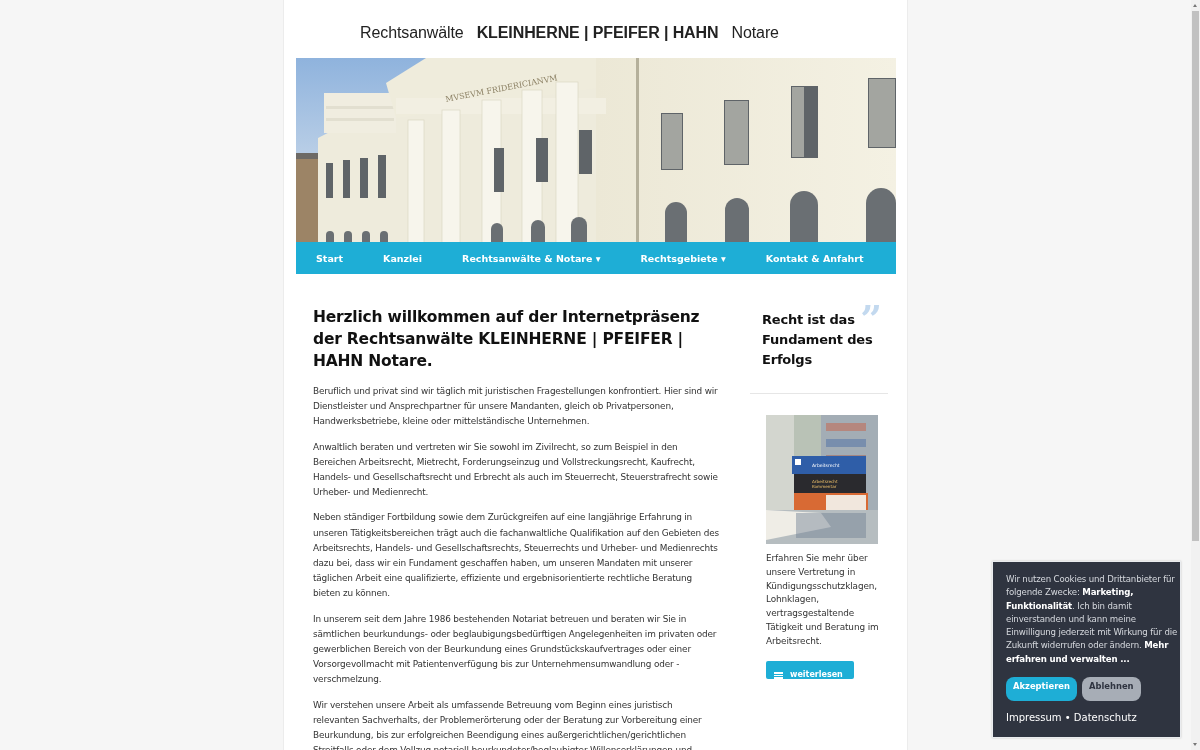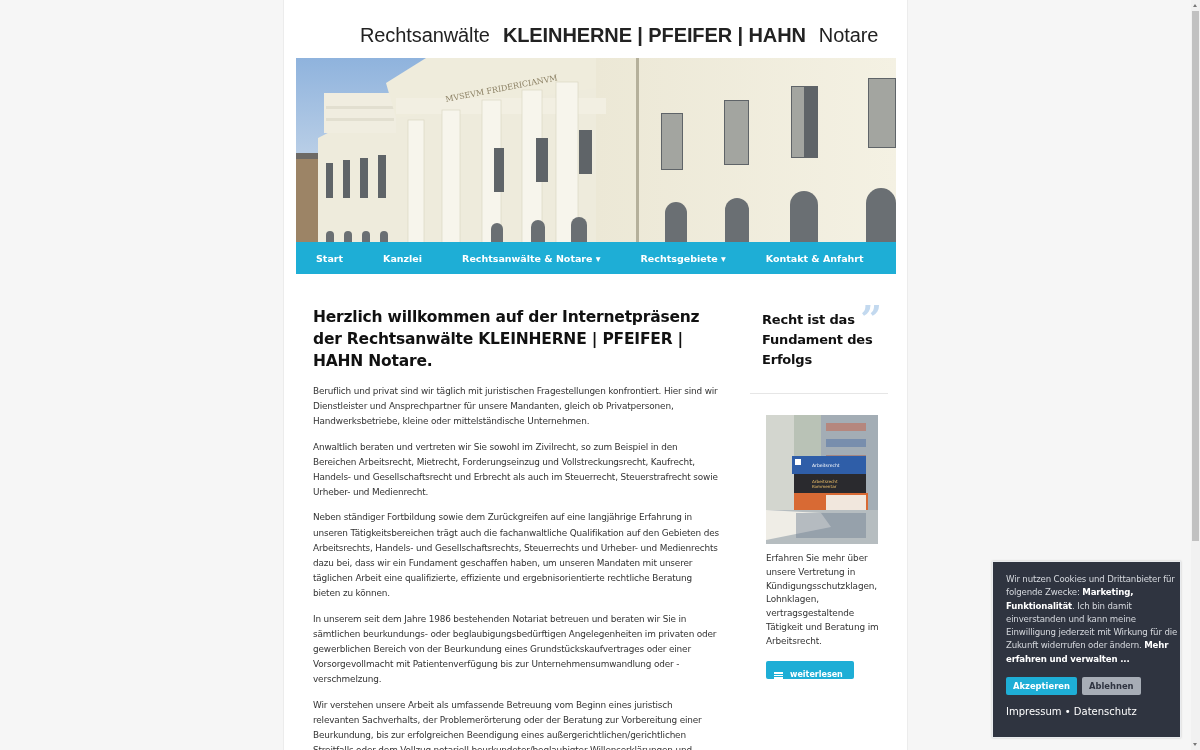--- a/index.html
+++ b/index.html
@@ -15,21 +15,21 @@
       left: 283px; top: 0;
       width: 625px; height: 750px;
       background: #ffffff;
       border-left: 1px solid #ececec;
       border-right: 1px solid #ececec;
     }
     .brand {
       position: absolute;
       left: 76px; top: 24px;
       font-family: "Liberation Sans", sans-serif;
-      font-size: 20px;
+      font-size: 16px;
       color: #222;
       white-space: nowrap;
       letter-spacing: -0.1px;
     }
     .brand .b1 { margin-right: 13px; }
     .brand .b2 { font-weight: bold; margin-right: 13px; }
     .hero {
       position: absolute;
       left: 12px; top: 58px;
       width: 600px; height: 185px;
@@ -156,24 +156,24 @@
       line-height: 13.3px;
       width: 175px;
       letter-spacing: -0.15px;
     }
     .cookie-text b { color: #fff; }
     .cookie-text .more { color: #fff; font-weight: bold; cursor: pointer; }
     .cookie-btns { margin-top: 11px; display: flex; gap: 5px; }
     .cbtn {
       font-size: 8.4px;
       font-weight: bold;
-      height: 18px;
+      height: 24px;
       line-height: 18px;
       padding: 0 7px;
-      border-radius: 2px;
+      border-radius: 8px;
       cursor: pointer;
     }
     .cbtn.accept { background: #1eaed6; color: #fff; }
     .cbtn.reject { background: #a7adb6; color: #2f3440; }
     .cookie-links { margin-top: 11px; font-size: 10px; color: #fff; }
     .cookie-links span { cursor: pointer; }
     .scrollbar {
       position: absolute;
       left: 1191px; top: 0; width: 9px; height: 750px;
       background: #f1f1f1;

